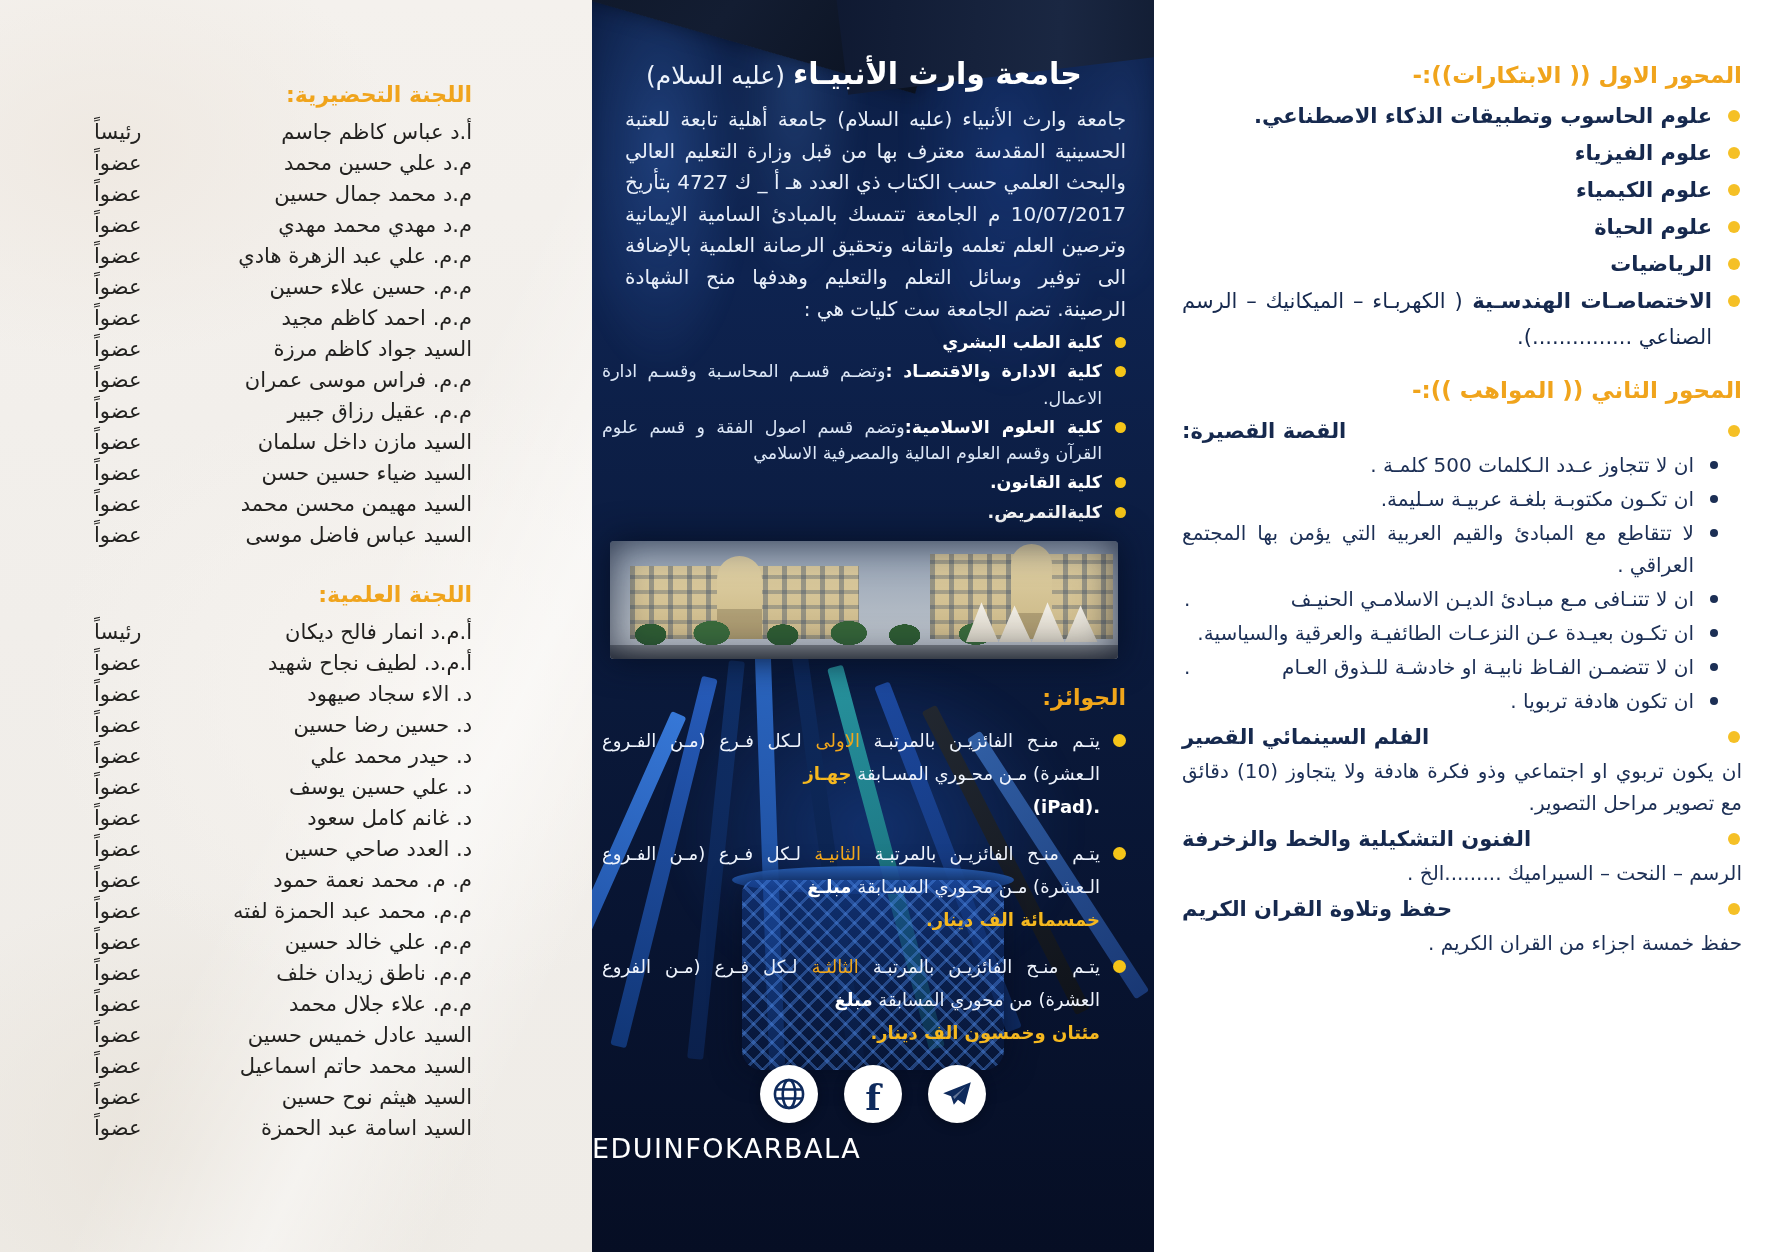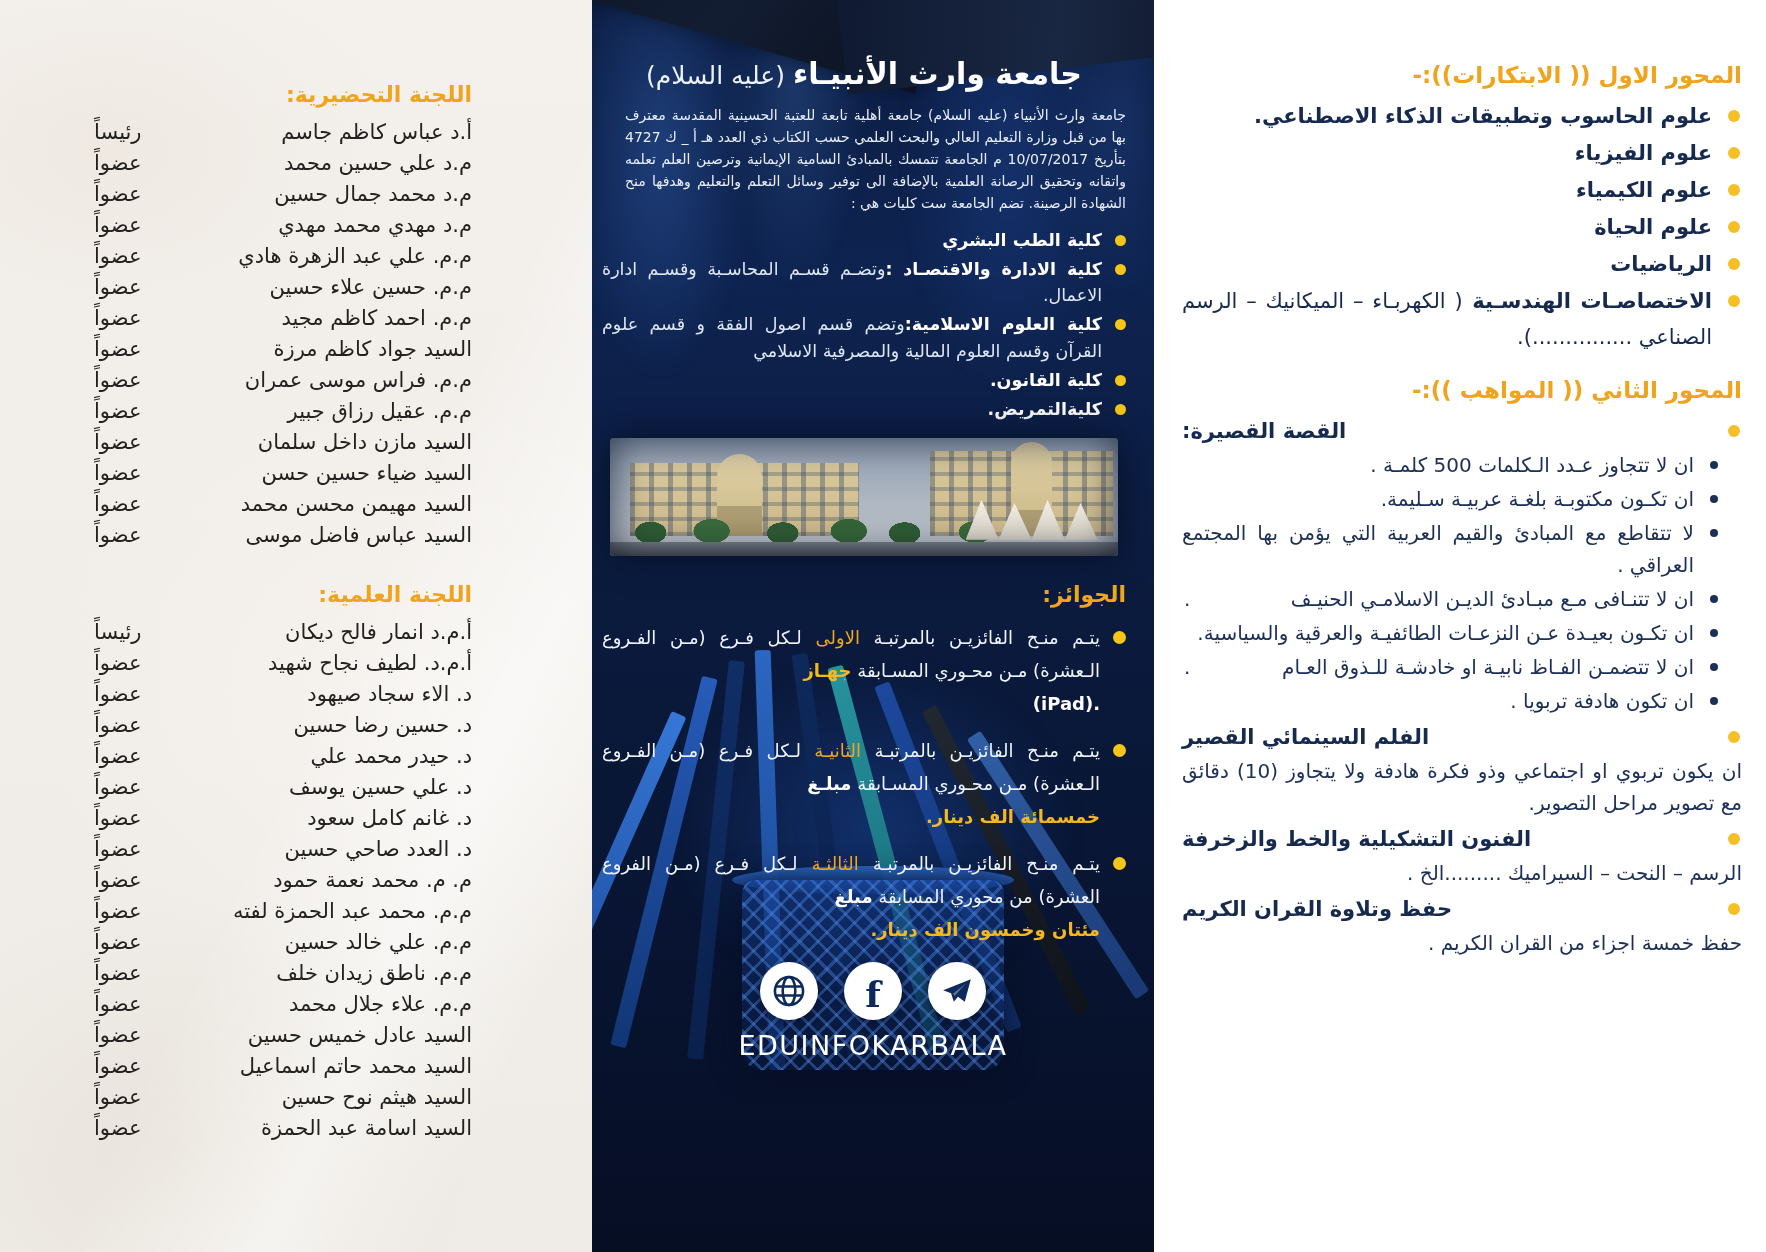--- a/index.html
+++ b/index.html
@@ -97,24 +97,24 @@
     position:absolute; left:240px; bottom:-70px; width:420px; height:240px;
     background:linear-gradient(100deg,#0E1830 0%,#1A2742 55%,#0B1426 100%);
     transform:rotate(-7deg);
   }
 
   .mid-inner { position:relative; z-index:3; padding:56px 28px 0 10px; direction:rtl; }
   .uni-title-line { text-align:center; color:#FFFFFF; white-space:nowrap; }
   .uni-title { font-size:30px; font-weight:bold; letter-spacing:0; }
   .uni-title-suffix { font-size:25px; font-weight:400; color:#EDF3FC; }
   .uni-about {
-    margin-top:13px; font-size:14px; line-height:1.58; color:#E8EFFA;
+    margin-top:13px; font-size:20px; line-height:1.58; color:#E8EFFA;
     text-align:justify; text-align-last:right;margin-left:23px;
   }
-  .fac-list { margin-top:12px; }
+  .fac-list { margin-top:4px; }
   .fac {
     position:relative; padding-right:24px; font-size:17.5px; line-height:1.5;
     color:#DCE7F7; text-align:justify; text-align-last:right; margin-bottom:3px;
   }
   .fac::before {
     content:""; position:absolute; right:0; top:8px; width:11px; height:11px;
     border-radius:50%; background:#F5C518;
   }
   .fac-b { font-weight:bold; color:#FFFFFF; }
 
@@ -180,21 +180,21 @@
     position:relative; z-index:3; margin-top:16px; display:flex; direction:ltr;
     justify-content:center; gap:26px;
   }
   .social-circle {
     width:58px; height:58px; border-radius:50%; background:#FFFFFF;
     display:flex; align-items:center; justify-content:center;
     box-shadow:0 2px 10px rgba(3,8,20,.5);
   }
   .fb-glyph { font-size:36px; font-weight:bold; color:#0E2A5C; line-height:1; margin-top:6px; font-family:"DejaVu Serif", serif; }
   .social-caption {
-    position:relative; z-index:3; margin-top:10px; text-align:center; direction:ltr;
+    position:relative; z-index:3; margin-top:10px; direction:ltr;
     color:#FFFFFF; font-size:27px; letter-spacing:1.5px; font-weight:400;
   }
 
   
   .col-right { position:absolute; left:1154px; top:0; width:612px; height:1252px; background:#ffffff; }
   .right-inner { position:absolute; top:62px; right:24px; width:560px; direction:rtl; }
   .axis-title { color:#F0A41C; font-size:23px; font-weight:bold; text-align:right; margin-bottom:10px; }
   .axis1-item {
     position:relative; padding-right:30px; font-size:21px; line-height:36px;
     color:#16294E; font-weight:bold; text-align:justify; text-align-last:right; margin-bottom:1px;

